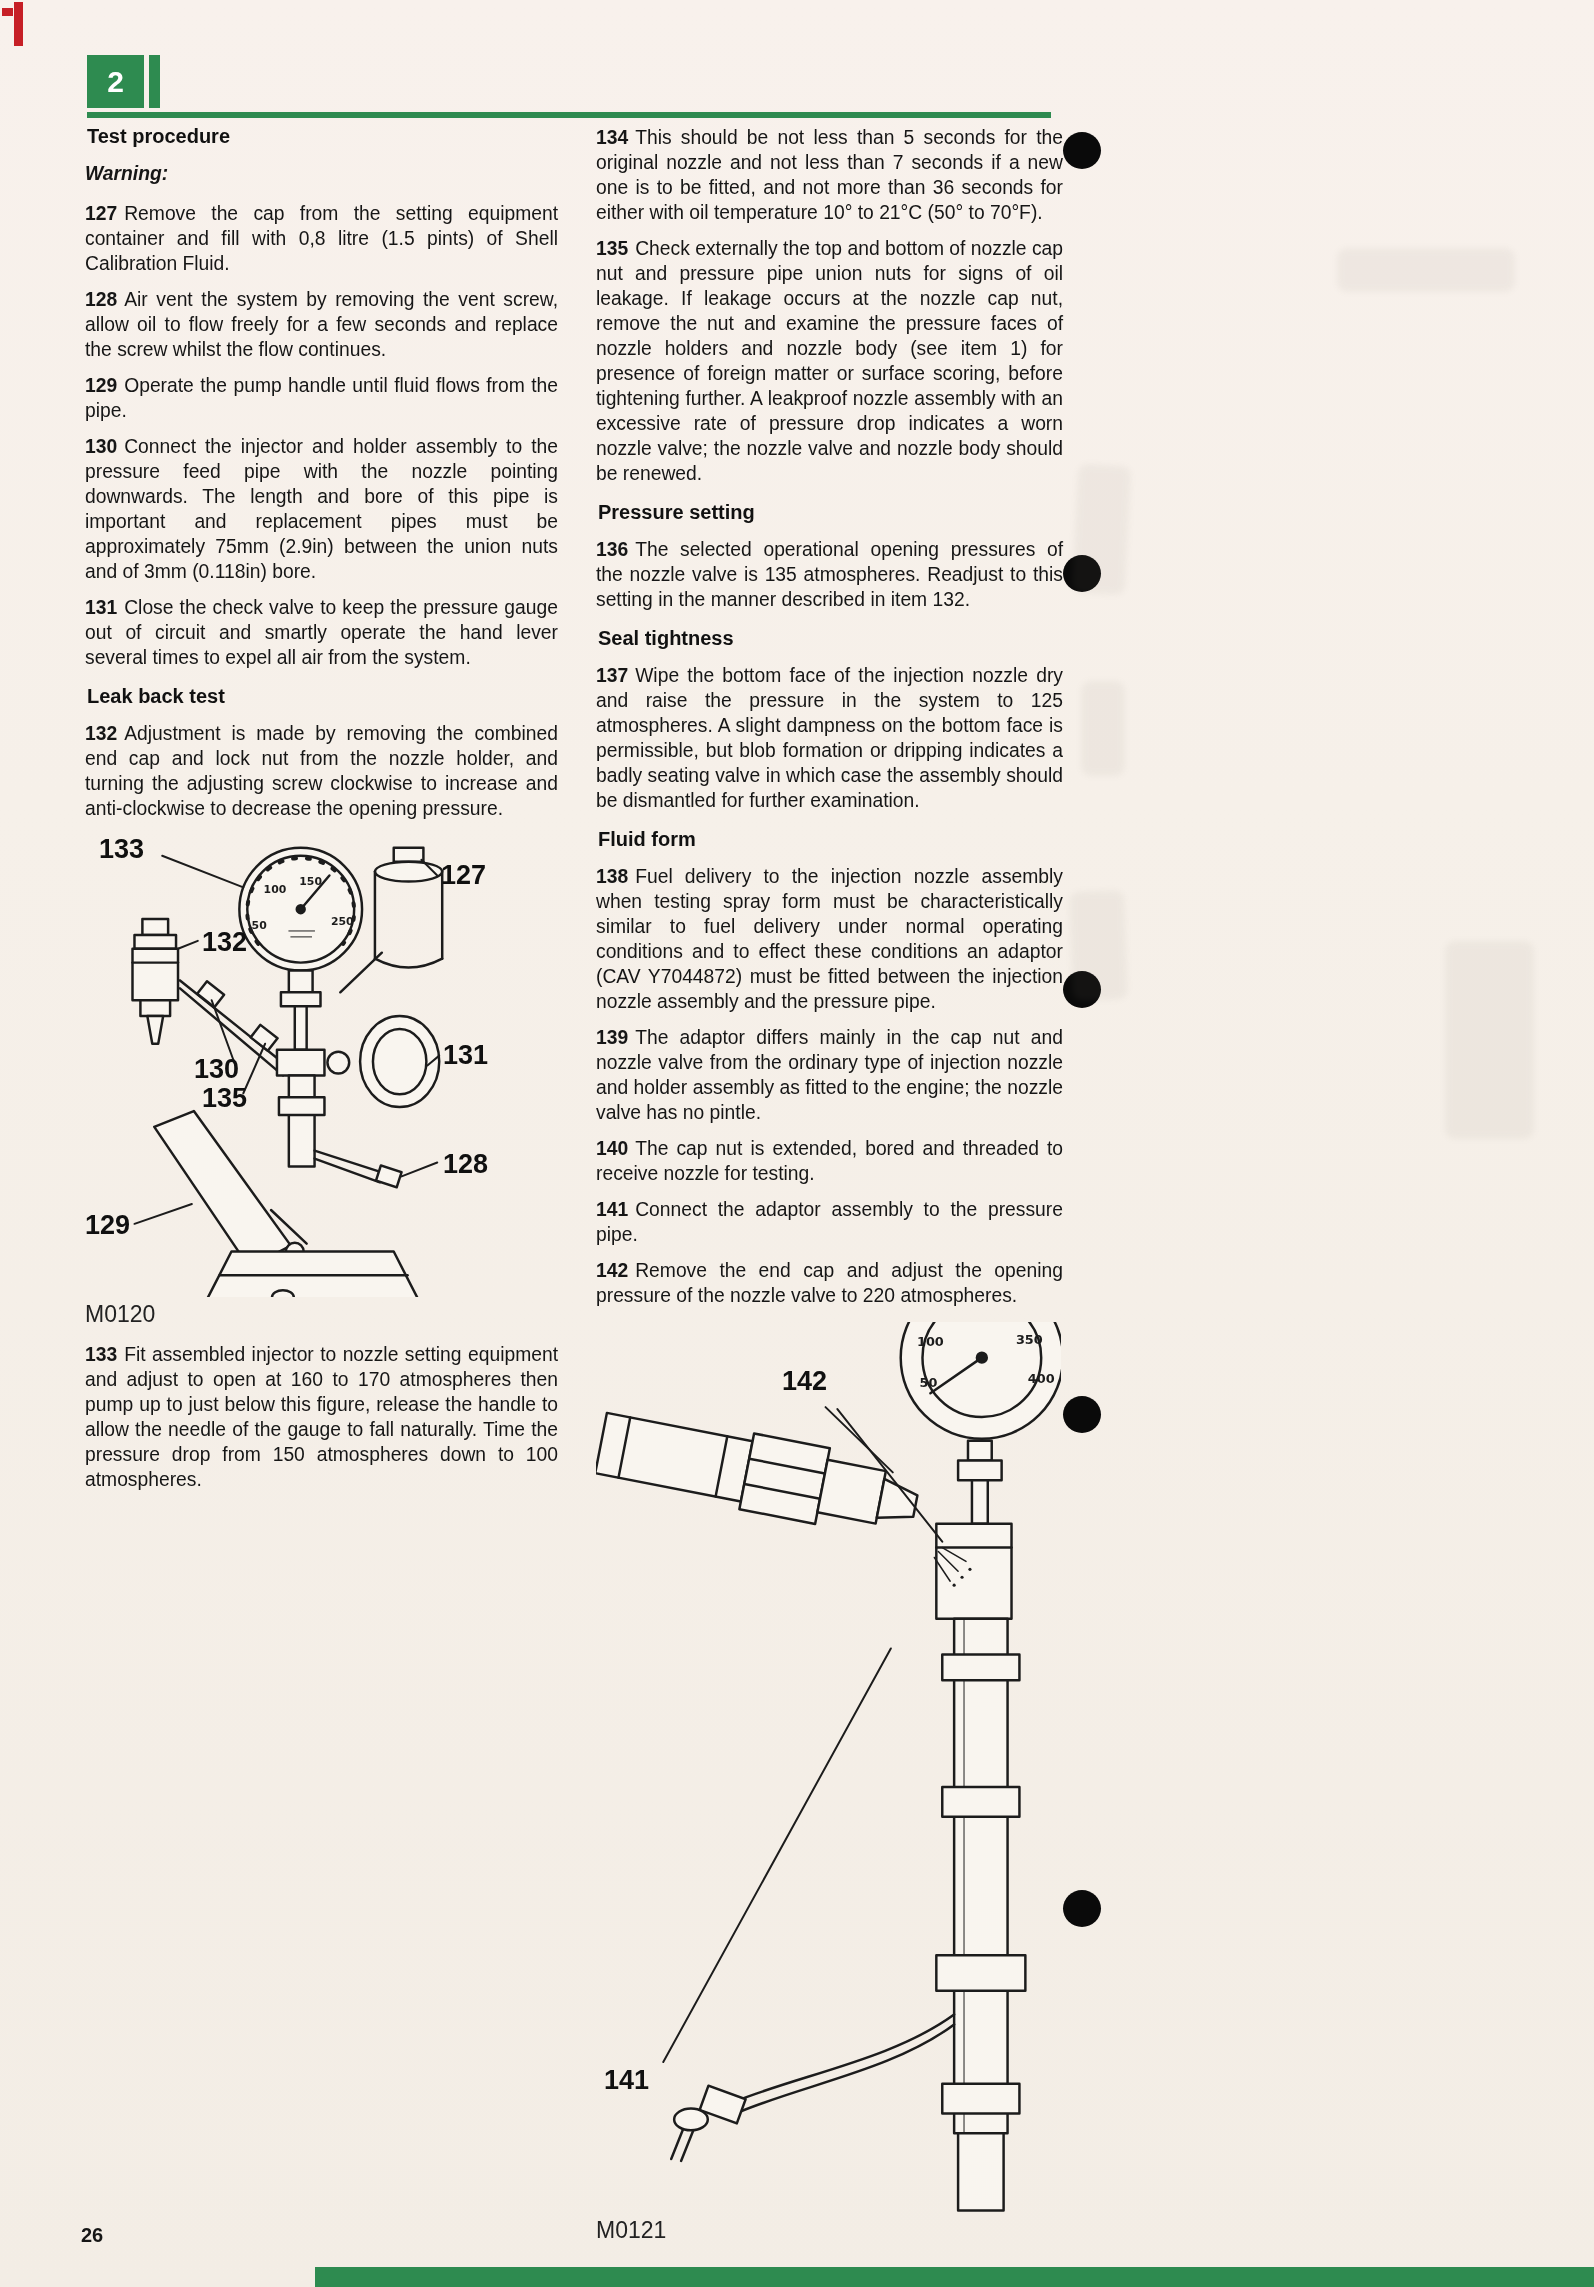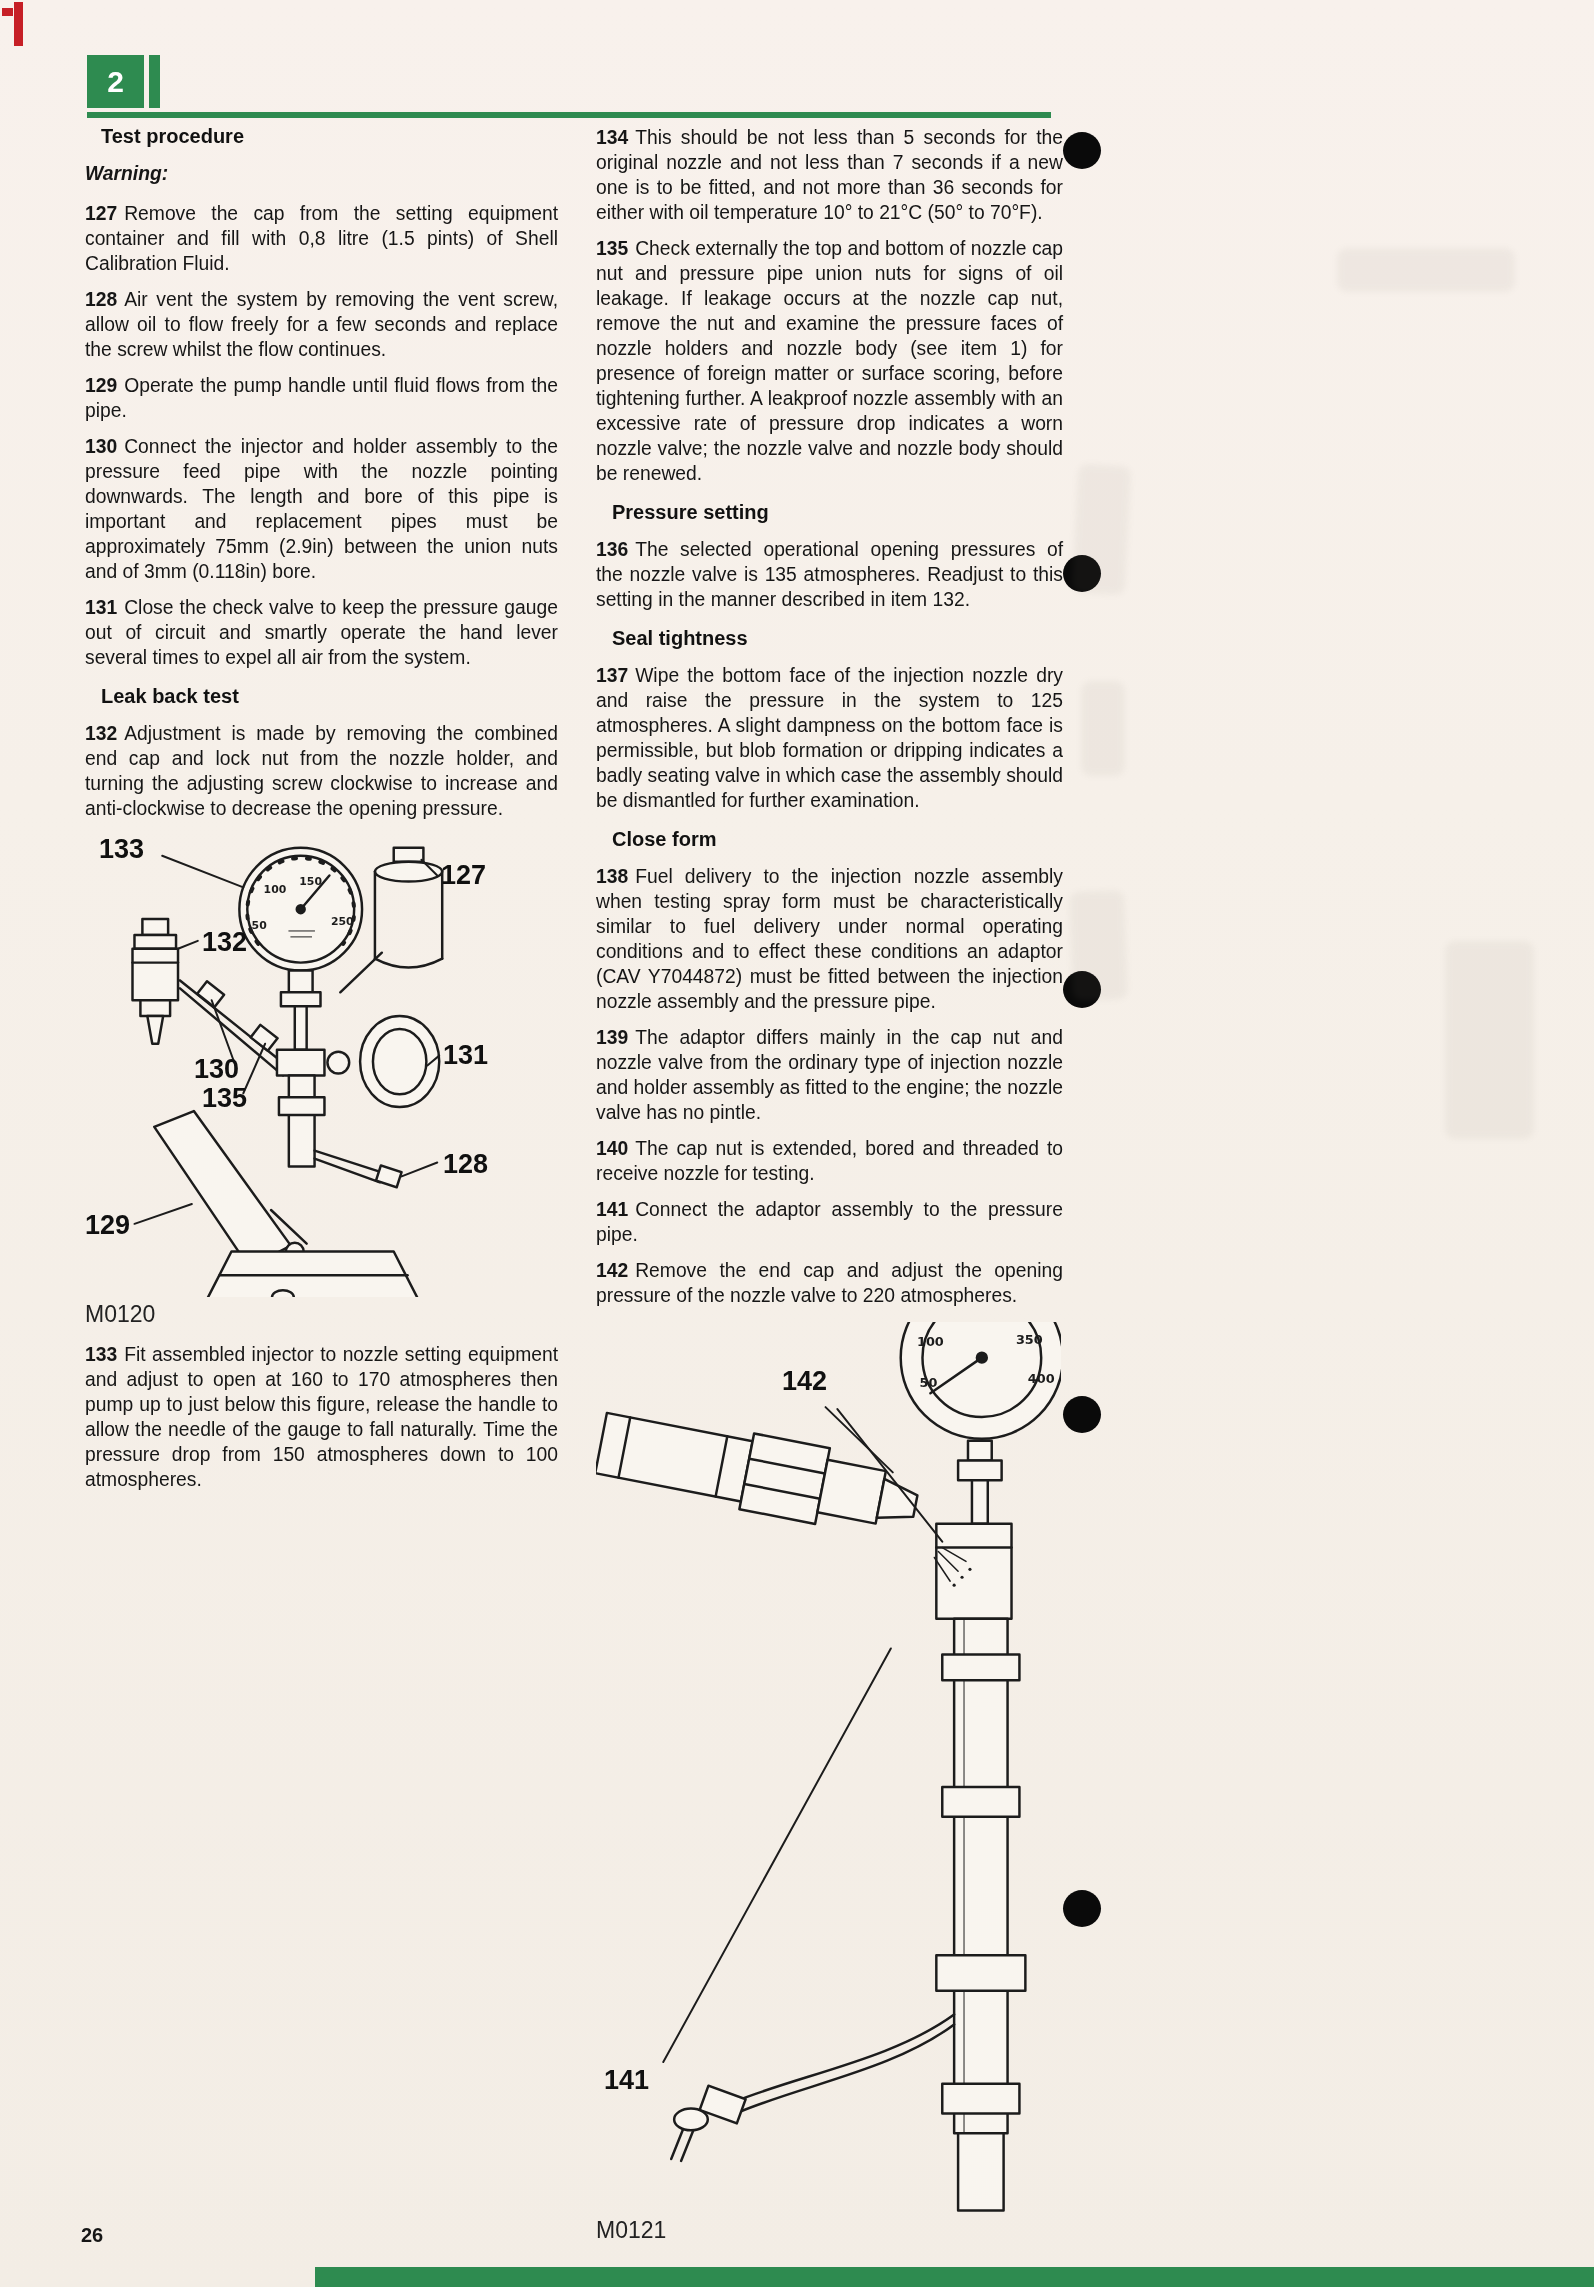--- a/index.html
+++ b/index.html
@@ -18,21 +18,21 @@
   .chapter-bar{position:absolute;left:149px;top:55px;width:11px;height:53px;}
   .chapter-title{position:absolute;left:182px;top:55px;height:53px;line-height:53px;
     font-weight:700;font-size:27px;letter-spacing:1px;color:#111;}
   .header-rule{position:absolute;left:87px;top:112px;width:964px;height:6px;}
   
   .col{position:absolute;top:125px;}
   .col-left{left:85px;width:473px;}
   .col-right{left:596px;width:467px;}
   p.body{margin:0 0 11px;text-align:justify;font-size:19.3px;line-height:25px;}
   .num{font-weight:700;padding-right:7px;}
-  h3{font-size:20px;margin:15px 16px 13px;font-weight:700;color:#111;}
+  h3{font-size:20px;margin:15px 2px 13px;font-weight:700;color:#111;}
   h3.first{margin-top:0;}
   .warning{display:flex;margin:4px 0 15px;font-size:19.3px;line-height:25px;font-style:italic;}
   .wlabel{font-weight:700;min-width:91px;}
   .wtext{flex:1;text-align:justify;}
   
   .figure{position:relative;margin:6px 0 2px;}
   .fig1{width:473px;height:465px;}
   .fig2{width:465px;height:891px;margin-top:14px;}
   .figure svg{position:absolute;inset:0;}
   .callout{position:absolute;font-weight:700;font-size:27px;color:#101010;}
@@ -164,21 +164,21 @@
   <div class="col col-right">
     <p class="body"><span class="num">134</span><span>This should be not less than 5 seconds for the original nozzle and not less than 7 seconds if a new one is to be fitted, and not more than 36 seconds for either with oil temperature 10° to 21°C (50° to 70°F).</span></p>
     <p class="body"><span class="num">135</span><span>Check externally the top and bottom of nozzle cap nut and pressure pipe union nuts for signs of oil leakage. If leakage occurs at the nozzle cap nut, remove the nut and examine the pressure faces of nozzle holders and nozzle body (see item 1) for presence of foreign matter or surface scoring, before tightening further. A leakproof nozzle assembly with an excessive rate of pressure drop indicates a worn nozzle valve; the nozzle valve and nozzle body should be renewed.</span></p>
 
     <h3>Pressure setting</h3>
     <p class="body"><span class="num">136</span><span>The selected operational opening pressures of the nozzle valve is 135 atmospheres. Readjust to this setting in the manner described in item 132.</span></p>
 
     <h3>Seal tightness</h3>
     <p class="body"><span class="num">137</span><span>Wipe the bottom face of the injection nozzle dry and raise the pressure in the system to 125 atmospheres. A slight dampness on the bottom face is permissible,  but blob formation or dripping indicates a badly seating valve in which case the assembly should be dismantled for further examination.</span></p>
 
-    <h3>Close form</h3>
+    <h3>Fluid form</h3>
     <p class="body"><span class="num">138</span><span>Fuel delivery to the injection nozzle assembly when testing spray form must be characteristically similar to fuel delivery under normal operating conditions and to effect these conditions an adaptor (CAV Y7044872) must be fitted between the injection nozzle assembly and the pressure pipe.</span></p>
     <p class="body"><span class="num">139</span><span>The adaptor differs mainly in the cap nut and nozzle valve from the ordinary type of injection nozzle and holder assembly as fitted to the engine; the nozzle valve has no pintle.</span></p>
     <p class="body"><span class="num">140</span><span>The cap nut is extended, bored and threaded to receive nozzle for testing.</span></p>
     <p class="body"><span class="num">141</span><span>Connect the adaptor assembly to the pressure pipe.</span></p>
     <p class="body"><span class="num">142</span><span>Remove the end cap and adjust the opening pressure of the nozzle valve to 220 atmospheres.</span></p>
 
     <div class="figure fig2">
       <svg viewBox="0 0 470 900" stroke="#1c1c1c" stroke-width="2.5" fill="none" stroke-linecap="round" stroke-linejoin="round">
 
         <circle cx="390" cy="36" r="82" fill="#f9f5ef"></circle>

